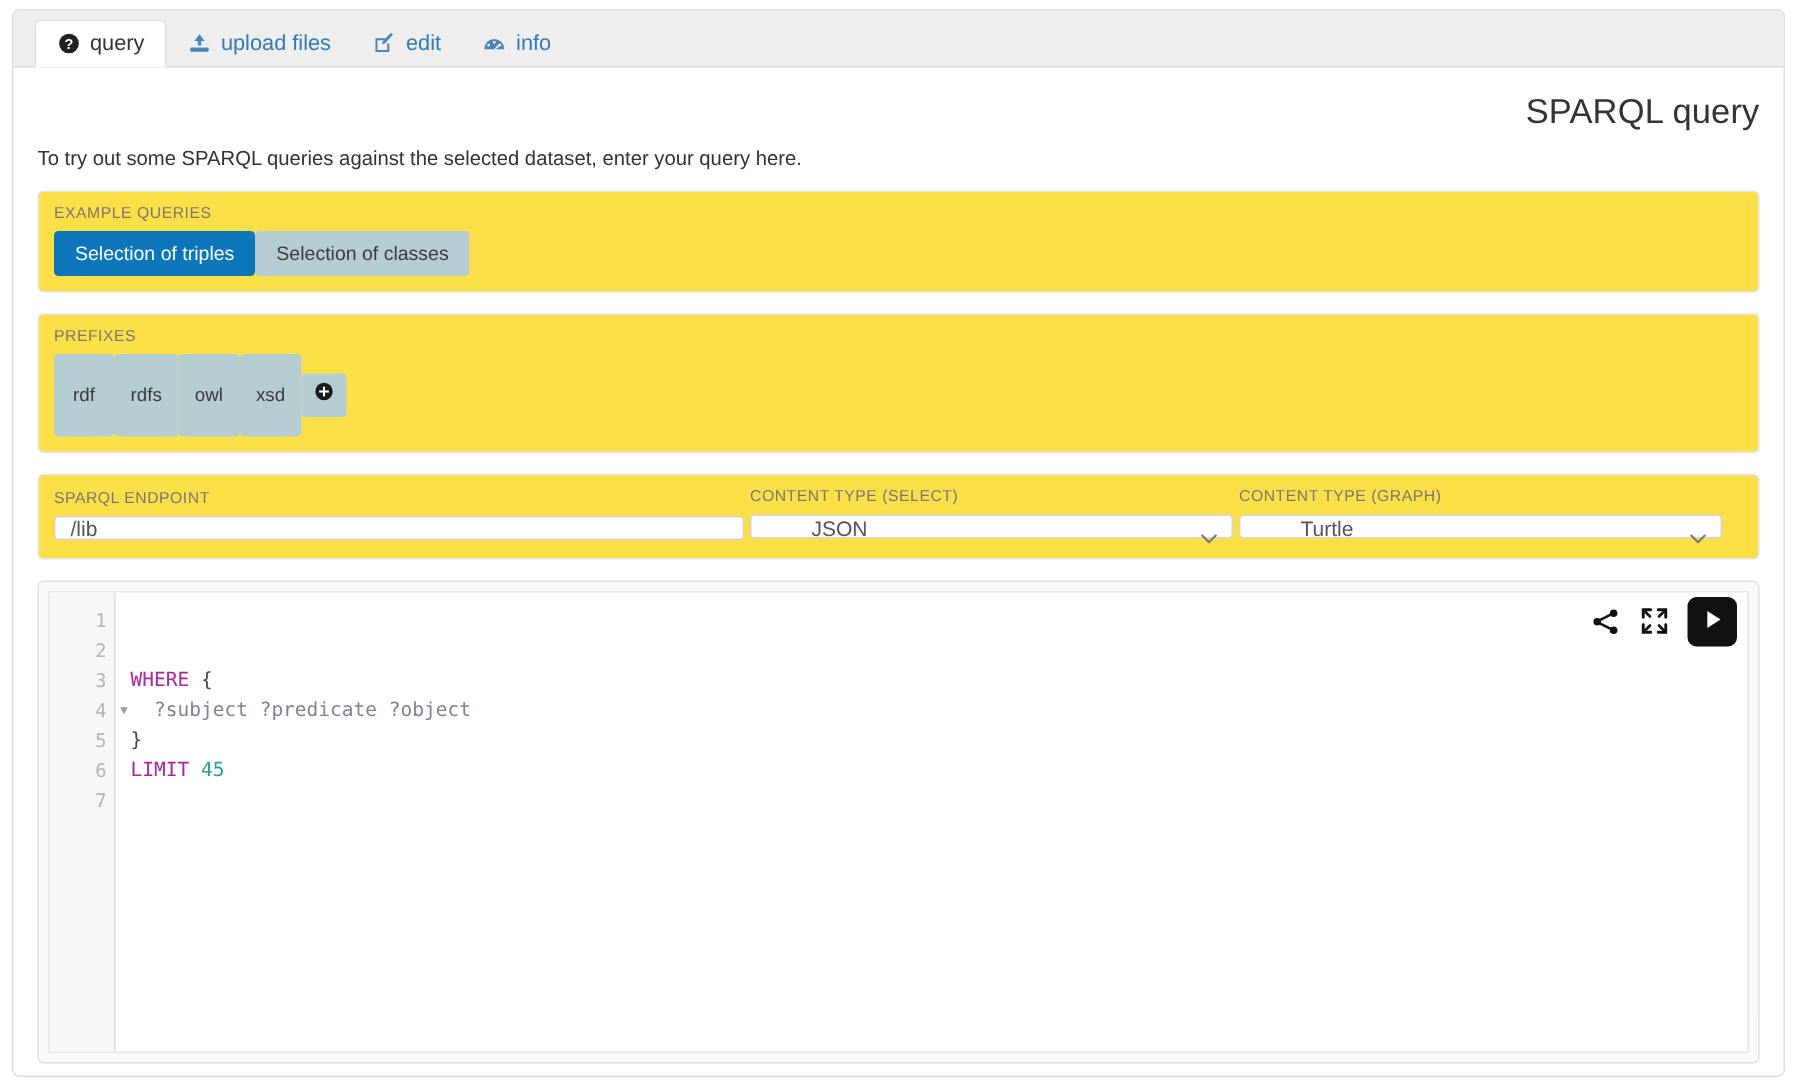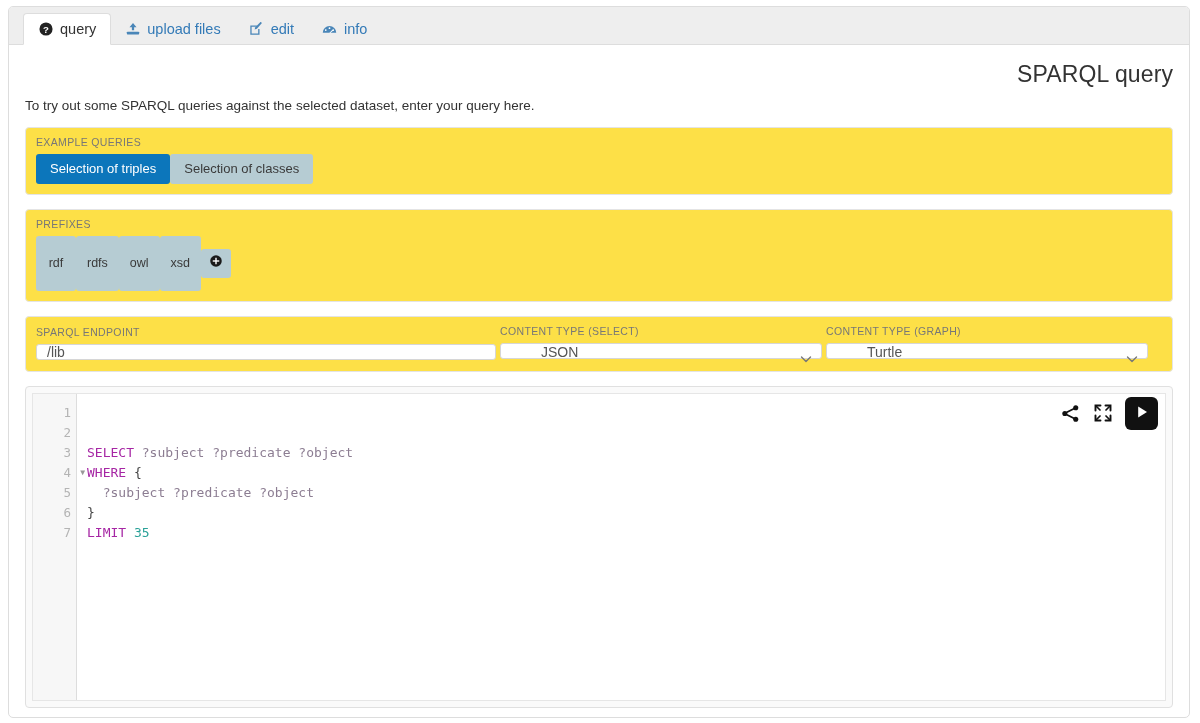--- a/index.html
+++ b/index.html
@@ -445,24 +445,23 @@
             <span class="fold-caret">▼</span>
           </div>
           <div class="gutter-line">5</div>
           <div class="gutter-line">6</div>
           <div class="gutter-line">7</div>
         </div>
 
         <div class="code-area">
           <div class="code-line">&nbsp;</div>
           <div class="code-line">&nbsp;</div>
-          <div class="code-line"><span class="kw">SELECT</span><span class="punc"> </span><span class="var">?subject ?predicate ?object</span></div>
           <div class="code-line"><span class="kw">WHERE</span><span class="punc"> {</span></div>
           <div class="code-line"><span class="var">  ?subject ?predicate ?object</span></div>
           <div class="code-line"><span class="punc">}</span></div>
-          <div class="code-line"><span class="kw">LIMIT</span><span class="punc"> </span><span class="num">35</span></div>
+          <div class="code-line"><span class="kw">LIMIT</span><span class="punc"> </span><span class="num">45</span></div>
         </div>
 
       </div>
     </div>
 
   </div>
 </div>
 
 </body></html>

